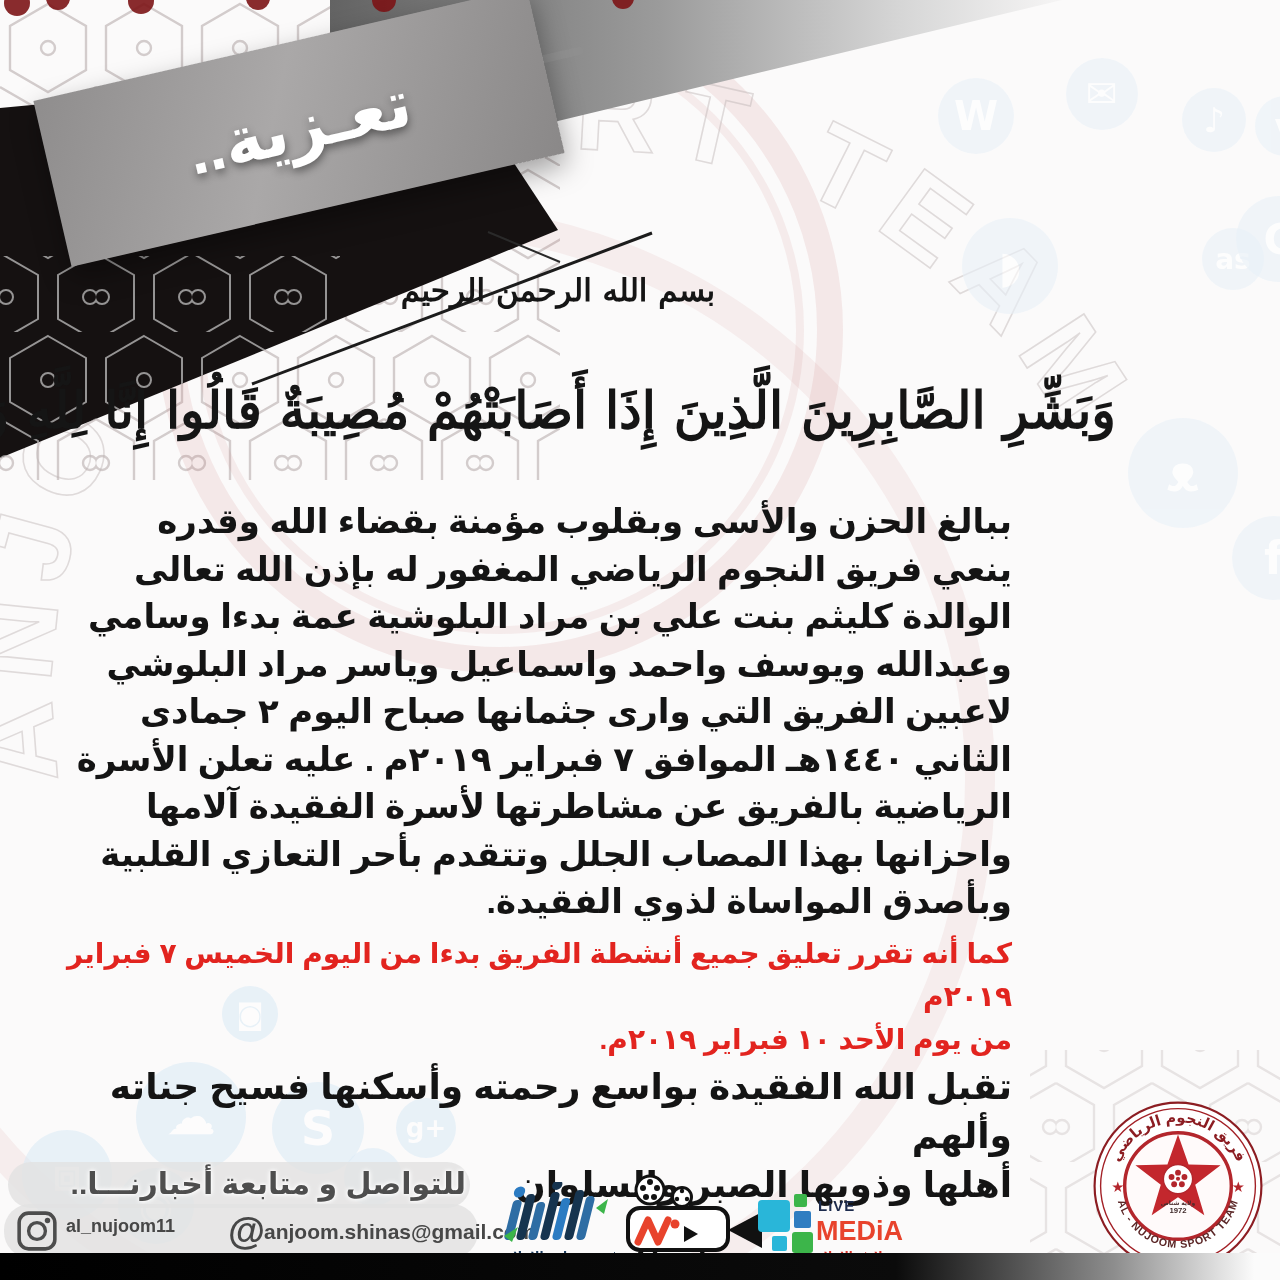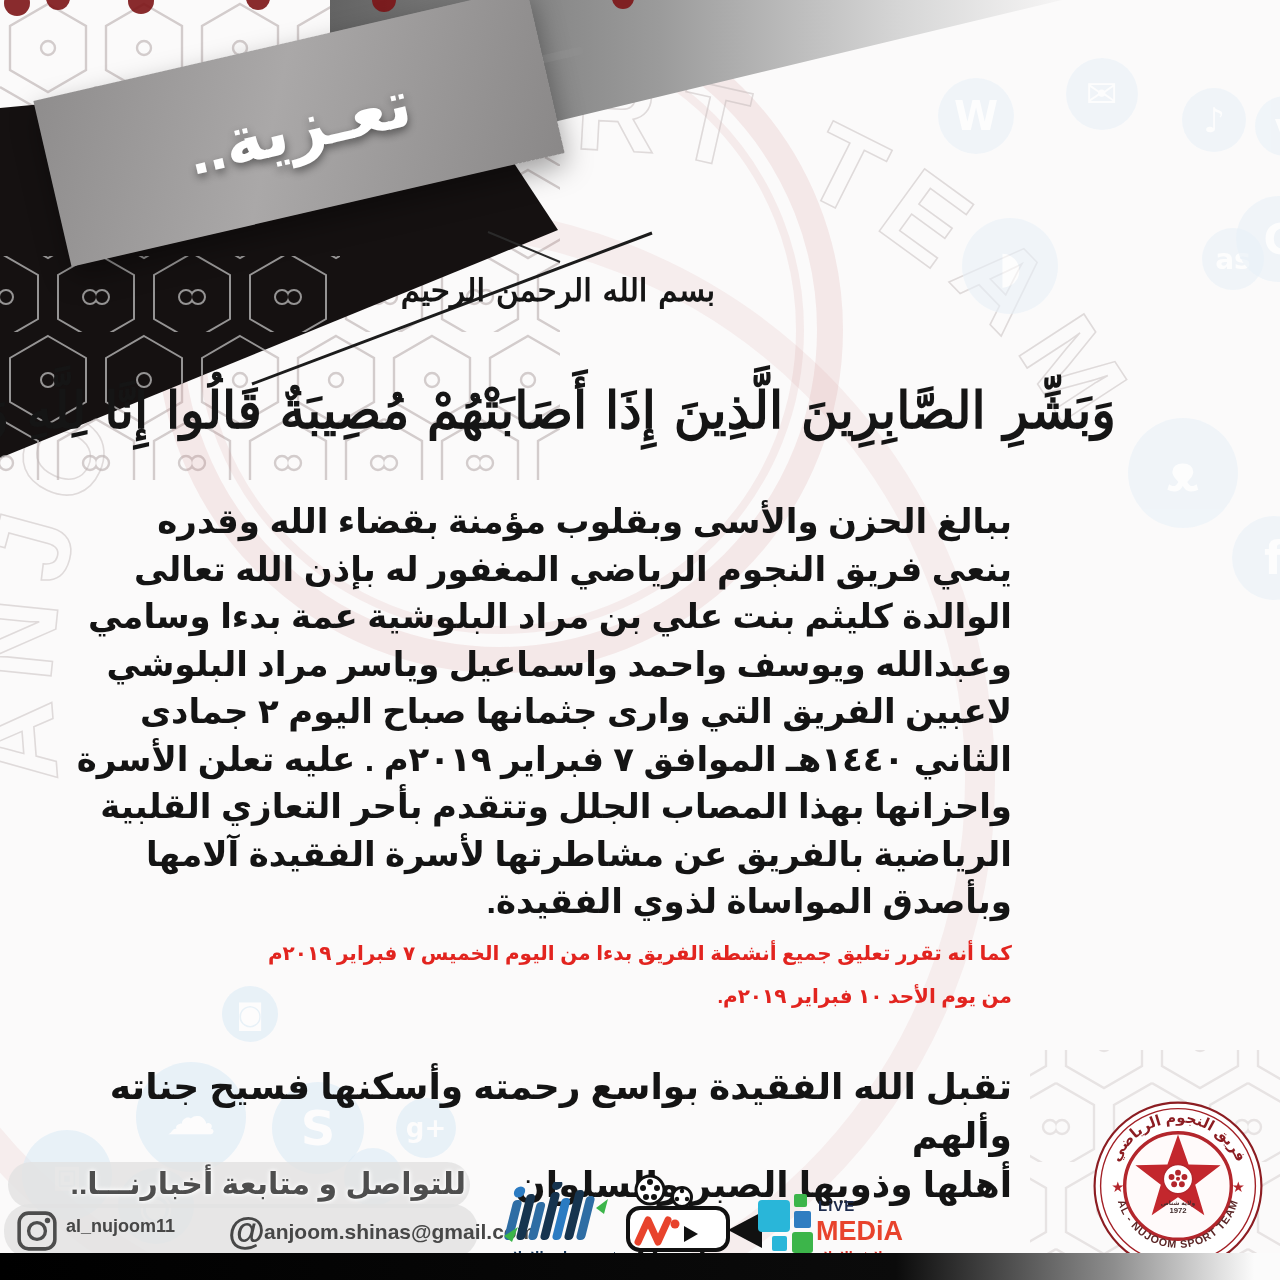--- a/index.html
+++ b/index.html
@@ -20,21 +20,21 @@
   #taazia-banner .t{color:#ffffff;font-size:66px;font-weight:bold;direction:rtl;
       text-shadow:0 4px 8px rgba(0,0,0,.45);}
   
   .callig{left:0;width:1116px;text-align:center;direction:rtl;color:#151515;
       font-family:"DejaVu Serif","Liberation Serif",serif;font-weight:bold;}
   #bismillah{top:272px;font-size:31px;}
   #verse{top:380px;font-size:51px;white-space:nowrap;letter-spacing:-1px;}
   
   .block{left:0;width:1012px;direction:rtl;font-weight:bold;}
   #announcement{top:498px;font-size:34px;line-height:47.5px;color:#141414;}
-  #notice{top:932px;font-size:20px;line-height:43px;color:#e2241f;}
+  #notice{top:932px;font-size:28px;line-height:43px;color:#e2241f;}
   #closing{top:1062px;font-size:36px;line-height:49px;color:#141414;}
   
   .strip{position:absolute;background:rgba(226,226,226,.82);border-radius:26px;}
   #contact-heading{left:14px;top:1166px;width:452px;text-align:right;direction:rtl;
       font-size:30px;font-weight:bold;color:#4e4e4e;
       text-shadow:0 0 6px #fff,0 0 4px #fff,0 0 2px #fff;}
   .contact-txt{position:absolute;color:#474747;font-weight:bold;}
   
   #bottom-bar{left:0;top:1253px;width:1280px;height:27px;
       background:linear-gradient(to right,#000 0%,#0b0b0b 70%,#8d8d8d 87%,#fbfbfb 98%);}
@@ -132,22 +132,22 @@
   <div id="bismillah" class="abs callig">بسم الله الرحمن الرحيم</div>
   <div id="verse" class="abs callig">وَبَشِّرِ الصَّابِرِينَ الَّذِينَ إِذَا أَصَابَتْهُمْ مُصِيبَةٌ قَالُوا إِنَّا لِلَّهِ وَإِنَّا إِلَيْهِ رَاجِعُونَ</div>
 
   <div id="announcement" class="abs block">
     <div>ببالغ الحزن والأسى وبقلوب مؤمنة بقضاء الله وقدره</div>
     <div>ينعي فريق النجوم الرياضي المغفور له بإذن الله تعالى</div>
     <div>الوالدة كليثم بنت علي بن مراد البلوشية عمة بدءا وسامي</div>
     <div>وعبدالله ويوسف واحمد واسماعيل وياسر مراد البلوشي</div>
     <div>لاعبين الفريق التي وارى جثمانها صباح اليوم ٢ جمادى</div>
     <div>الثاني ١٤٤٠هـ الموافق ٧ فبراير ٢٠١٩م . عليه تعلن الأسرة</div>
+    <div>الرياضية بالفريق عن مشاطرتها لأسرة الفقيدة آلامها</div>
     <div>واحزانها بهذا المصاب الجلل وتتقدم بأحر التعازي القلبية</div>
-    <div>الرياضية بالفريق عن مشاطرتها لأسرة الفقيدة آلامها</div>
     <div>وبأصدق المواساة لذوي الفقيدة.</div>
   </div>
 
   <div id="notice" class="abs block">
     <div>كما أنه تقرر تعليق جميع أنشطة الفريق بدءا من اليوم الخميس ٧ فبراير ٢٠١٩م</div>
     <div>من يوم الأحد ١٠ فبراير ٢٠١٩م.</div>
   </div>
 
   <div id="closing" class="abs block">
     <div>تقبل الله الفقيدة بواسع رحمته وأسكنها فسيح جناته وألهم</div>

